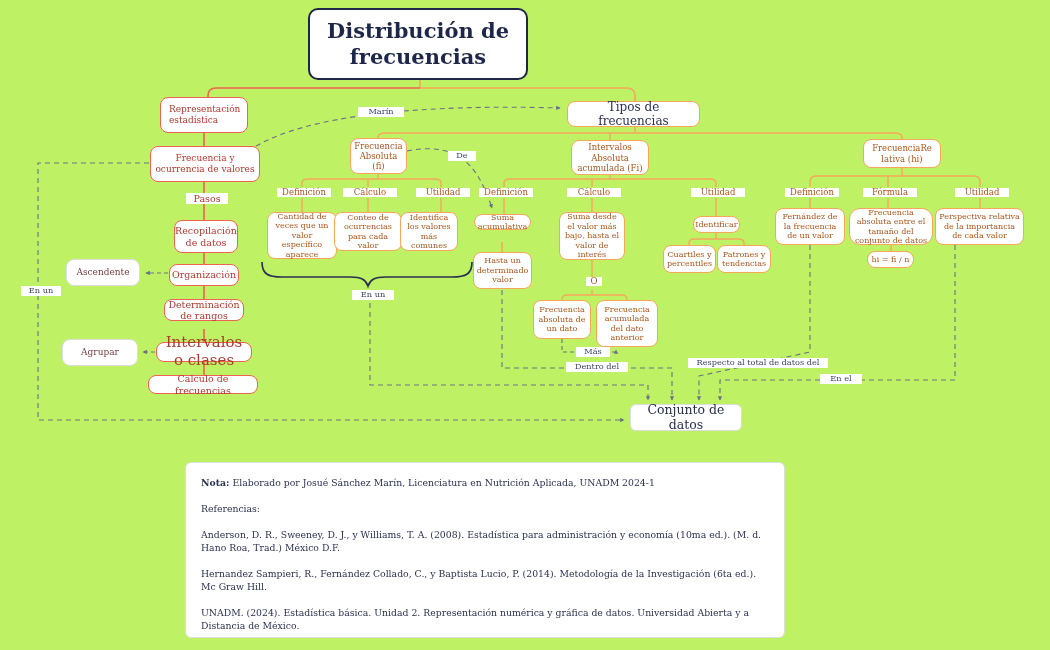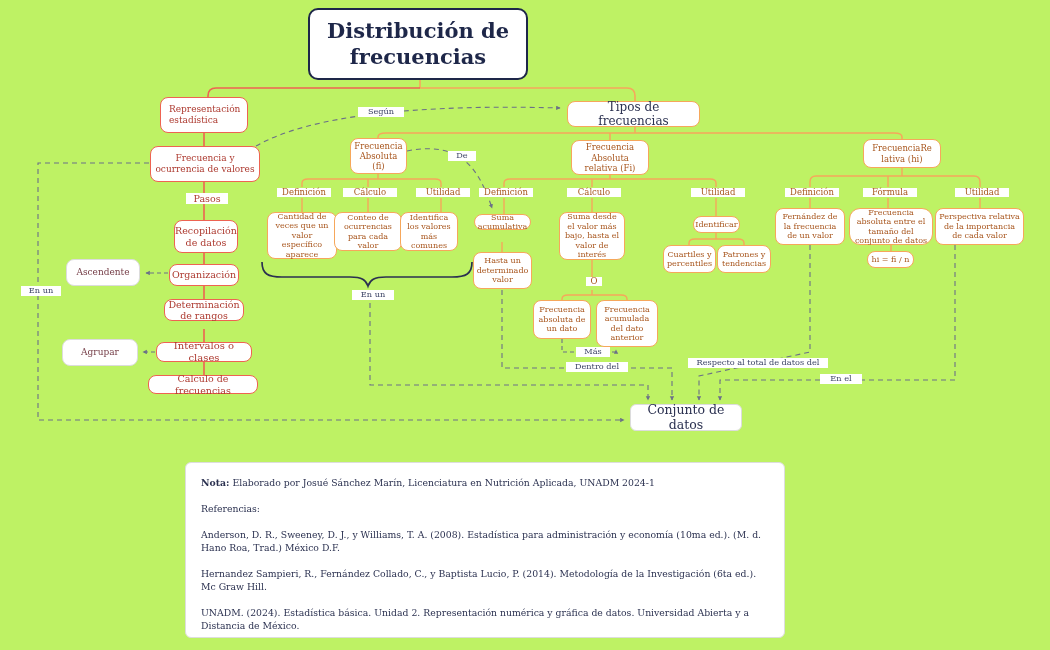--- a/index.html
+++ b/index.html
@@ -73,36 +73,36 @@
   </svg>
 
   <div class="box title-box" style="left:308px;top:8px;width:220px;height:72px;">Distribución de frecuencias</div>
 
   <div class="box red" style="left:150px;top:146px;width:110px;height:36px;">Frecuencia y ocurrencia de valores</div>
   <div class="box red" style="left:160px;top:97px;width:88px;height:36px;justify-content:flex-start;text-align:left;padding-left:8px;">Representación estadística</div>
   <div class="rlabel" style="left:186px;top:193px;width:36px;">Pasos</div>
   <div class="box red" style="left:174px;top:220px;width:64px;height:33px;font-size:9.5px;">Recopilación de datos</div>
   <div class="box red" style="left:169px;top:264px;width:70px;height:22px;font-size:9.5px;text-align:center;">Organización</div>
   <div class="box red" style="left:164px;top:299px;width:80px;height:22px;font-size:9.5px;">Determinación de rangos</div>
-  <div class="box red" style="left:156px;top:342px;width:96px;height:20px;font-size:10px;">Intervalos o clases</div>
+  <div class="box red" style="left:156px;top:342px;width:96px;height:20px;font-size:15px;">Intervalos o clases</div>
   <div class="box red" style="left:148px;top:375px;width:110px;height:19px;font-size:9.5px;">Calculo de frecuencias</div>
   <div class="box gray" style="left:66px;top:259px;width:74px;height:27px;">Ascendente</div>
   <div class="box gray" style="left:62px;top:339px;width:76px;height:27px;">Agrupar</div>
 
   <div class="box tipos-box" style="left:567px;top:101px;width:133px;height:26px;">Tipos de frecuencias</div>
 
   <div class="box orange" style="left:350px;top:138px;width:57px;height:36px;font-size:8.5px;">Frecuencia Absoluta (fi)</div>
   <div class="olabel" style="left:277px;top:188px;width:50px;">Definición</div>
   <div class="olabel" style="left:343px;top:188px;width:50px;">Cálculo</div>
   <div class="olabel" style="left:416px;top:188px;width:50px;">Utilidad</div>
   <div class="box orange" style="left:267px;top:212px;width:70px;height:47px;">Cantidad de veces que un valor específico aparece</div>
   <div class="box orange" style="left:334px;top:212px;width:68px;height:39px;">Conteo de ocurrencias para cada valor</div>
   <div class="box orange" style="left:400px;top:212px;width:58px;height:39px;">Identifica los valores más comunes</div>
 
-  <div class="box orange" style="left:571px;top:140px;width:78px;height:35px;font-size:8.5px;">Frecuencia Absoluta relativa (Fi)</div>
+  <div class="box orange" style="left:571px;top:140px;width:78px;height:35px;font-size:8.5px;">Intervalos Absoluta acumulada (Fi)</div>
   <div class="olabel" style="left:479px;top:188px;width:50px;">Definición</div>
   <div class="olabel" style="left:567px;top:188px;width:50px;">Cálculo</div>
   <div class="olabel" style="left:691px;top:188px;width:50px;">Utilidad</div>
   <div class="box orange" style="left:474px;top:214px;width:57px;height:16px;">Suma acumulativa</div>
   <div class="box orange" style="left:473px;top:252px;width:59px;height:37px;">Hasta un determinado valor</div>
   <div class="box orange" style="left:559px;top:212px;width:66px;height:48px;">Suma desde el valor más bajo, hasta el valor de interés</div>
   <div class="olabel" style="left:586px;top:277px;width:12px;">O</div>
   <div class="box orange" style="left:533px;top:300px;width:58px;height:39px;">Frecuencia absoluta de un dato</div>
   <div class="box orange" style="left:596px;top:300px;width:62px;height:47px;">Frecuencia acumulada del dato anterior</div>
   <div class="elabel" style="left:576px;top:347px;width:28px;">Más</div>
@@ -114,21 +114,21 @@
   <div class="olabel" style="left:785px;top:188px;width:50px;">Definición</div>
   <div class="olabel" style="left:863px;top:188px;width:50px;">Fórmula</div>
   <div class="olabel" style="left:955px;top:188px;width:50px;">Utilidad</div>
   <div class="box orange" style="left:775px;top:208px;width:70px;height:37px;">Fernández de la frecuencia de un valor</div>
   <div class="box orange" style="left:849px;top:208px;width:84px;height:37px;border-radius:11px;">Frecuencia absoluta entre el tamaño del conjunto de datos</div>
   <div class="box orange" style="left:867px;top:251px;width:47px;height:17px;">hi = fi / n</div>
   <div class="box orange" style="left:935px;top:208px;width:89px;height:37px;">Perspectiva relativa de la importancia de cada valor</div>
 
   <div class="box conjunto-box" style="left:630px;top:404px;width:112px;height:27px;">Conjunto de datos</div>
 
-  <div class="elabel" style="left:358px;top:107px;width:40px;">Según</div>
+  <div class="elabel" style="left:358px;top:107px;width:40px;">Marín</div>
   <div class="elabel" style="left:448px;top:151px;width:22px;">De</div>
   <div class="elabel" style="left:21px;top:286px;width:34px;">En un</div>
   <div class="elabel" style="left:352px;top:290px;width:36px;">En un</div>
   <div class="elabel" style="left:566px;top:362px;width:56px;">Dentro del</div>
   <div class="elabel" style="left:688px;top:358px;width:134px;">Respecto al total de datos del</div>
   <div class="elabel" style="left:820px;top:374px;width:36px;">En el</div>
 
   <div class="note">
     <p><b>Nota:</b><span> Elaborado por Josué Sánchez Marín, Licenciatura en Nutrición Aplicada, UNADM 2024-1</span></p>
     <p>Referencias:</p>

